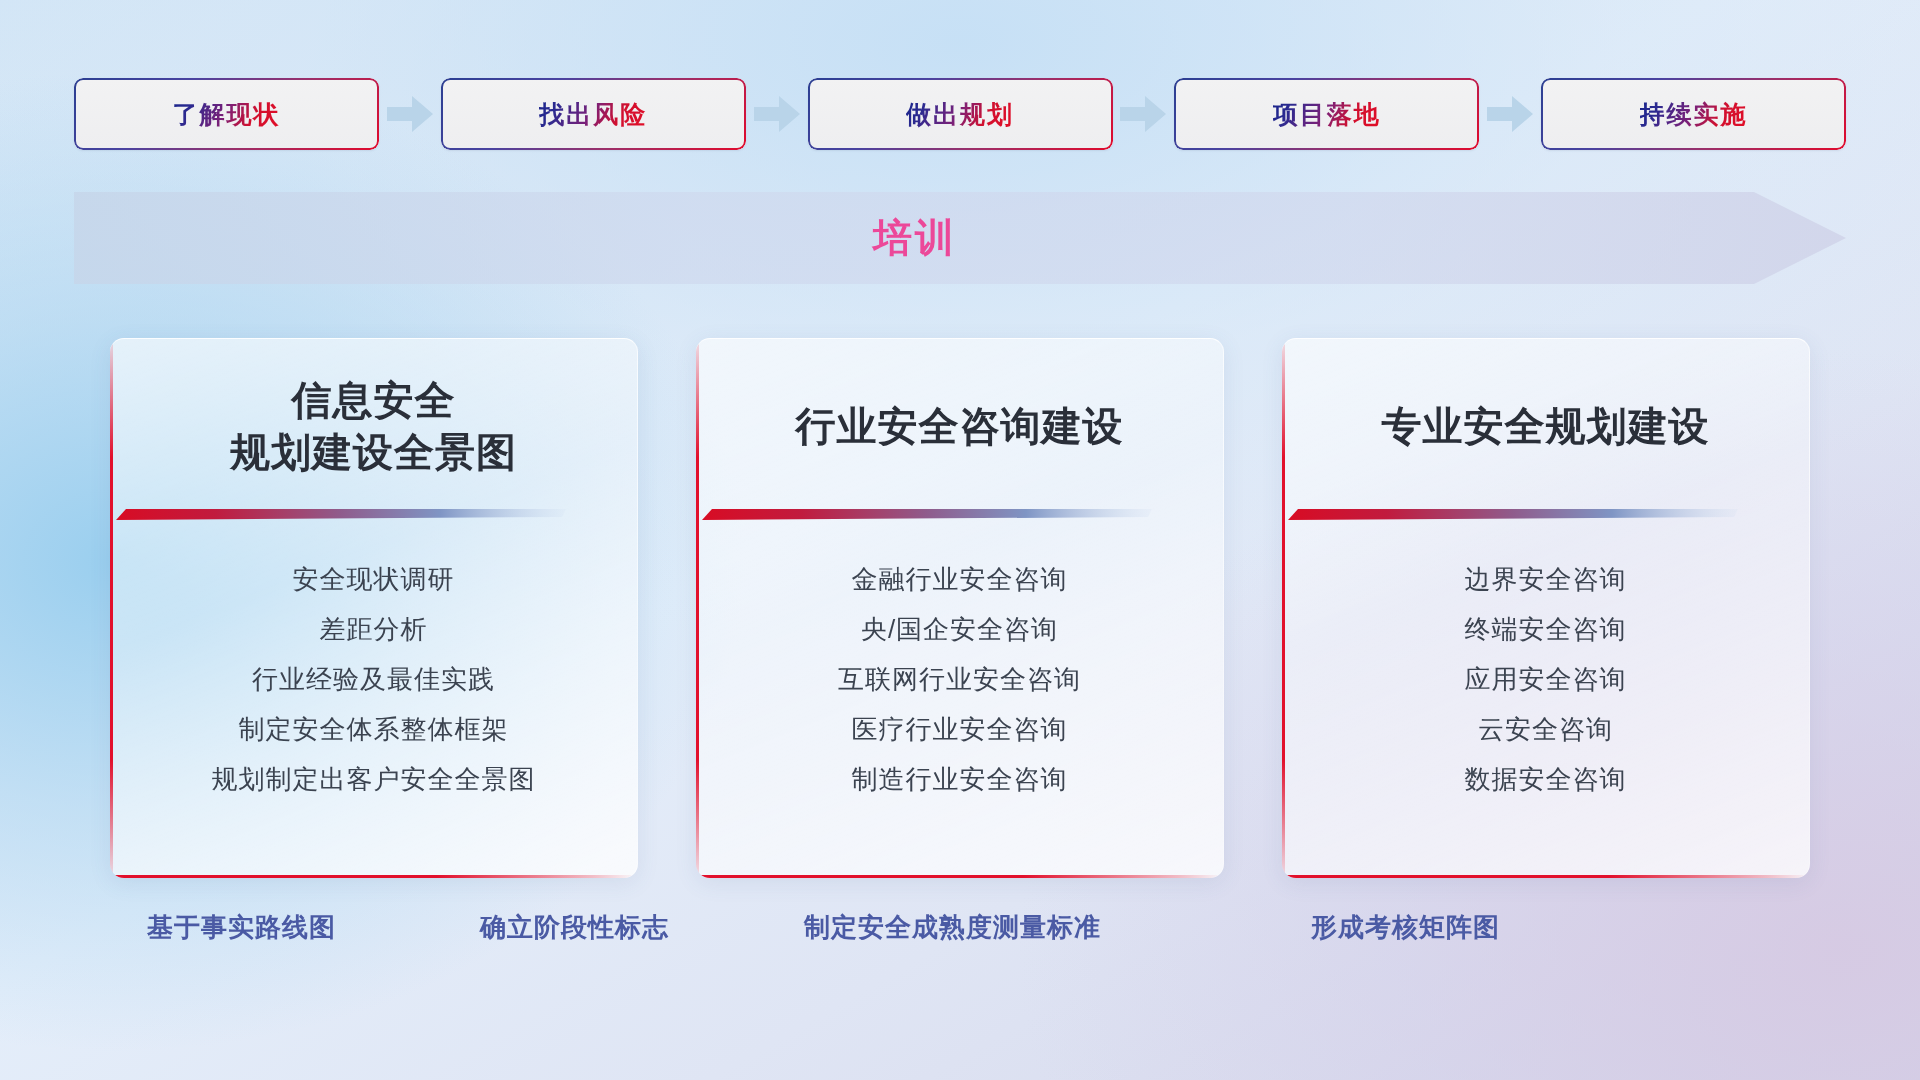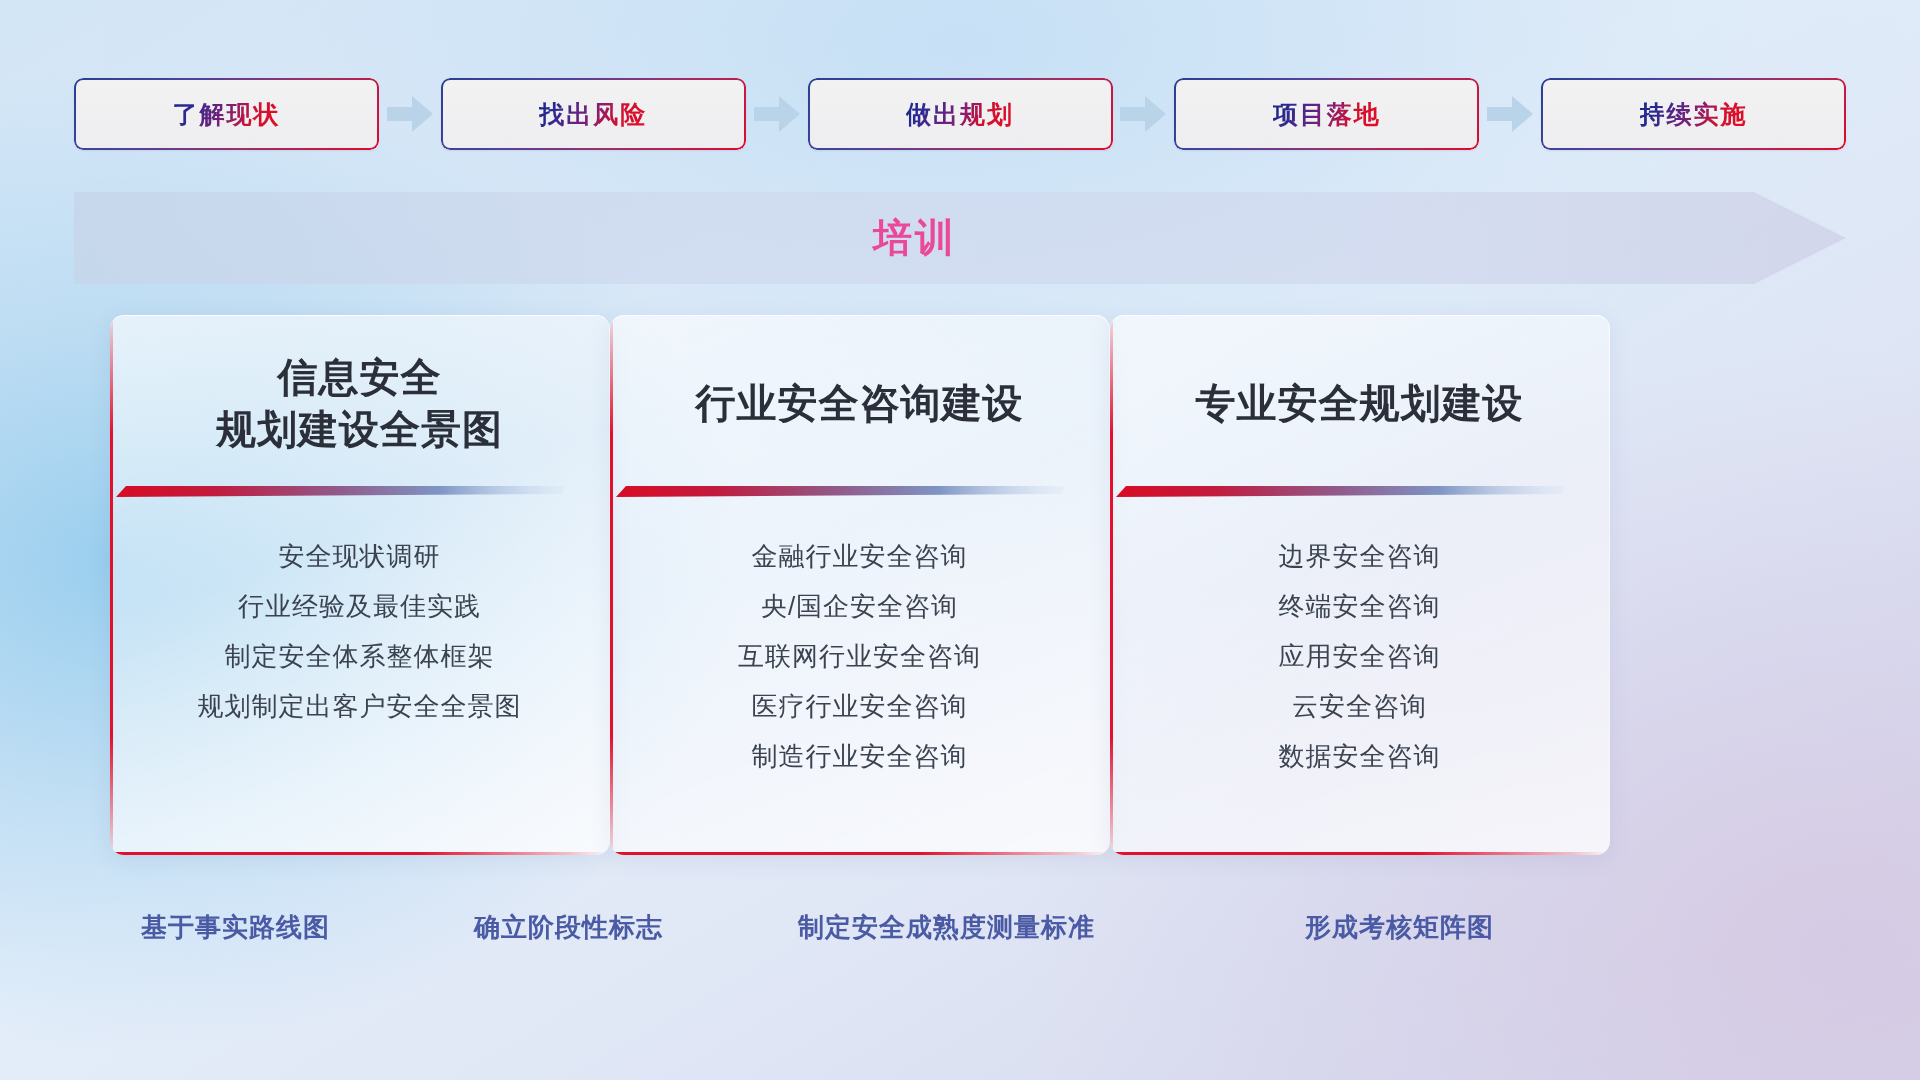--- a/index.html
+++ b/index.html
@@ -99,22 +99,22 @@
     font-size: 39px;
     font-weight: bold;
     color: #ec4899;
     letter-spacing: 3px;
   }
 
   
   .cards {
     position: absolute;
     left: 110px;
-    top: 315px;
-    width: 1500px;
+    top: 338px;
+    width: 1700px;
     height: 540px;
     display: flex;
     justify-content: space-between;
   }
   .card {
     width: 528px;
     height: 540px;
     border-radius: 14px;
     position: relative;
     background:
@@ -168,21 +168,21 @@
   .card-list li {
     font-size: 26px;
     color: #3b4350;
     line-height: 50px;
     letter-spacing: 1px;
   }
 
   
   .footnotes {
     position: absolute;
-    left: 8px; top: 910px;
+    left: 14px; top: 910px;
     width: 1536px;
     height: 48px;
   }
   .footnote {
     position: absolute;
     top: 0;
     font-size: 26px;
     font-weight: bold;
     color: #4a5aa4;
     letter-spacing: 1px;
@@ -268,20 +268,21 @@
           <stop offset="0.22" stop-color="#c11b3e"></stop>
           <stop offset="0.50" stop-color="#8f5c8c"></stop>
           <stop offset="0.72" stop-color="#7f95c4"></stop>
           <stop offset="1" stop-color="#c9d9ef" stop-opacity="0.15"></stop>
         </linearGradient>
       </defs>
       <path d="M6 11 L16 0 H456 L452 8 Z" fill="url(#divGrad0)"></path>
     </svg>
     <ul class="card-list">
       <li>安全现状调研</li>
+      <li>差距分析</li>
       <li>行业经验及最佳实践</li>
       <li>制定安全体系整体框架</li>
       <li>规划制定出客户安全全景图</li>
     </ul>
   </div>
 
   <div class="card">
     <div class="card-title-wrap">
       <div class="card-title">行业安全咨询建设</div>
     </div>

